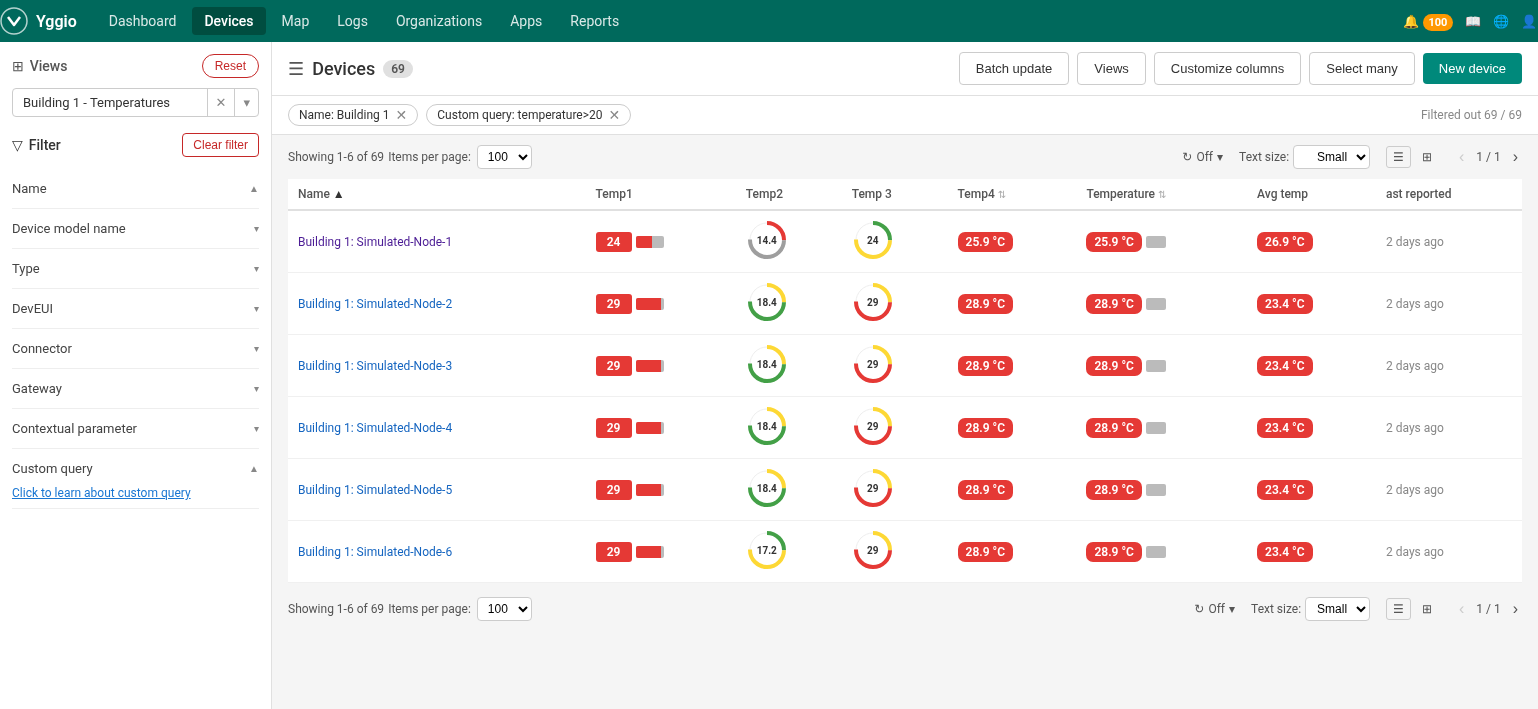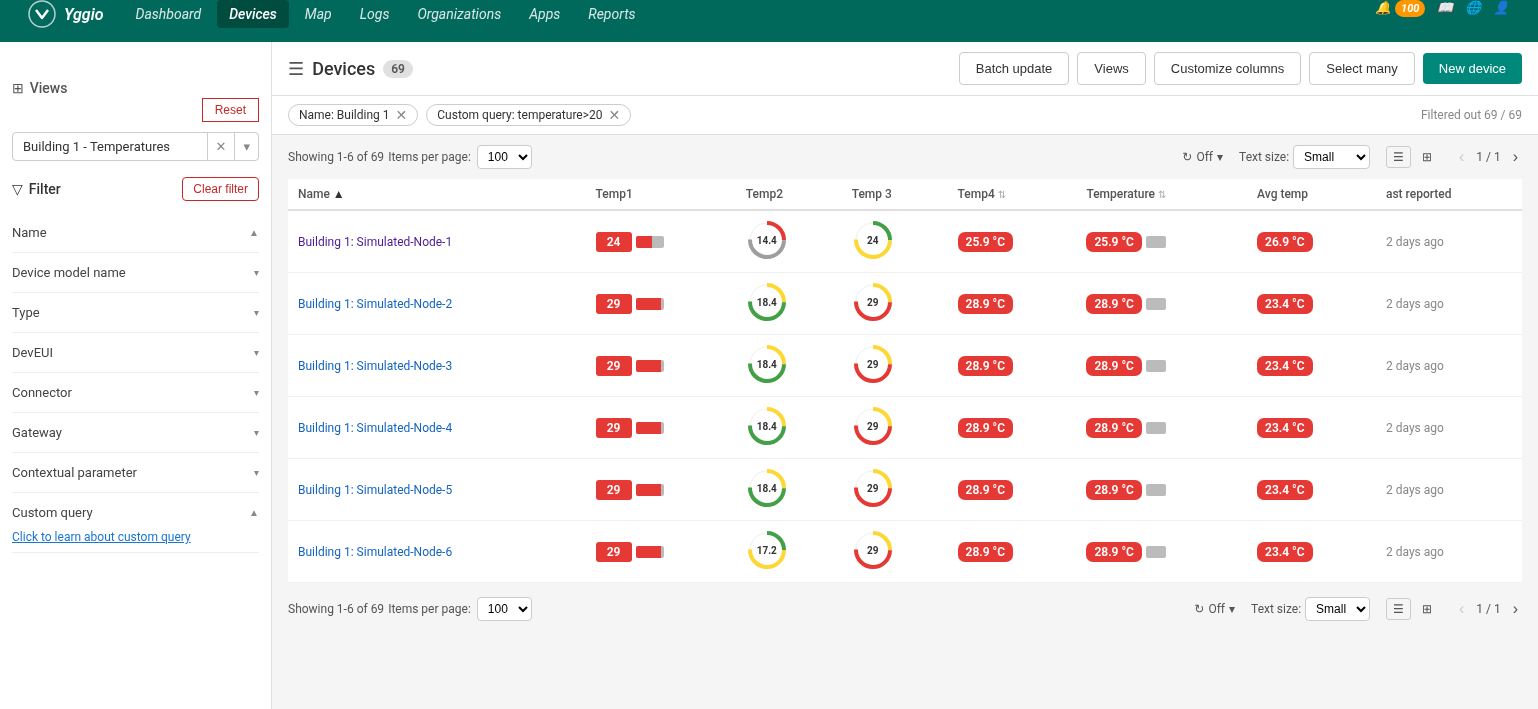--- a/index.html
+++ b/index.html
@@ -1,36 +1,36 @@
 <!DOCTYPE html>
 <html><head>
   <meta charset="utf-8">
   <style>
     * { box-sizing: border-box; margin: 0; padding: 0; }
     body { font-family: -apple-system, BlinkMacSystemFont, 'Segoe UI', Roboto, sans-serif; font-size: 13px; background: #f5f5f5; color: #333; }
 
     
-    .topnav { background: #00695c; display: flex; align-items: flex-start; height: 42px; padding: 0 28px; gap: 4px; font-style: italic; }
+    .topnav { background: #00695c; display: flex; align-items: center; height: 42px; padding: 0 0; gap: 4px; }
     .topnav-logo { display: flex; align-items: center; gap: 8px; color: white; font-weight: 600; font-size: 16px; margin-right: 16px; }
     .topnav-logo-icon { width: 28px; height: 28px; }
     .topnav-link { color: rgba(255,255,255,0.85); padding: 6px 12px; border-radius: 4px; cursor: pointer; font-size: 14px; text-decoration: none; }
     .topnav-link.active { background: #004d40; color: white; font-weight: 500; }
     .topnav-spacer { flex: 1; }
     .topnav-icons { display: flex; align-items: center; gap: 12px; color: white; }
     .notif-badge { position: relative; }
     .notif-count { background: #ff9800; color: white; font-size: 11px; font-weight: 700; padding: 2px 6px; border-radius: 10px; }
 
     
     .layout { display: flex; height: calc(100vh - 42px); }
 
     
     .sidebar { width: 272px; background: white; border-right: 1px solid #e0e0e0; padding: 12px; overflow-y: auto; flex-shrink: 0; }
     .sidebar-section-header { display: flex; align-items: center; justify-content: space-between; margin-bottom: 10px; }
     .sidebar-section-title { font-size: 14px; font-weight: 500; color: #555; display: flex; align-items: center; gap: 6px; }
-    .btn-reset { border: 1px solid #c62828; color: #c62828; background: white; padding: 4px 12px; border-radius: 0; cursor: pointer; font-size: 12px; margin-top: 44px; }
+    .btn-reset { border: 1px solid #c62828; color: #c62828; background: white; padding: 4px 12px; border-radius: 12px; cursor: pointer; font-size: 12px; }
     .btn-clear { border: 1px solid #c62828; color: #c62828; background: white; padding: 4px 10px; border-radius: 4px; cursor: pointer; font-size: 12px; }
 
     .view-select { display: flex; align-items: center; border: 1px solid #ccc; border-radius: 4px; overflow: hidden; margin-bottom: 16px; }
     .view-select-text { flex: 1; padding: 6px 10px; font-size: 13px; color: #333; }
     .view-select-clear { padding: 6px 8px; color: #888; cursor: pointer; border-left: 1px solid #ccc; }
     .view-select-arrow { padding: 6px 8px; color: #888; cursor: pointer; border-left: 1px solid #ccc; }
 
     .filter-header { display: flex; align-items: center; justify-content: space-between; margin-bottom: 12px; }
     .filter-title { font-size: 14px; font-weight: 500; display: flex; align-items: center; gap: 6px; }
 
@@ -61,21 +61,21 @@
     
     .table-area { flex: 1; overflow-y: auto; padding: 0 16px; }
 
     
     .toolbar-row { display: flex; align-items: center; gap: 4px; padding: 10px 0; font-size: 12px; color: #555; }
     .toolbar-row-right { margin-left: auto; display: flex; align-items: center; gap: 16px; }
     .items-per-page { display: flex; align-items: center; gap: 6px; }
     .items-select { border: 1px solid #ccc; border-radius: 4px; padding: 3px 6px; font-size: 12px; background: white; }
     .refresh-ctrl { display: flex; align-items: center; gap: 4px; }
     .text-size-ctrl { display: flex; align-items: center; gap: 4px; }
-    .text-size-select { border: 1px solid #ccc; border-radius: 4px; padding: 3px 6px; font-size: 12px; background: white; }
+    .text-size-select { border: 1px solid #ccc; border-radius: 4px; padding: 3px 6px; font-size: 12px; background: white; text-align: right; }
     .view-icons { display: flex; gap: 4px; }
     .view-icon { padding: 3px 6px; cursor: pointer; color: #555; border-radius: 3px; border: 1px solid transparent; }
     .view-icon.active { border-color: #ccc; }
     .pagination { display: flex; align-items: center; gap: 8px; font-size: 12px; }
     .page-btn { border: none; background: none; cursor: pointer; color: #555; font-size: 16px; padding: 2px 4px; }
     .page-btn:disabled { color: #ccc; cursor: default; }
 
     
     .devices-table { width: 100%; border-collapse: collapse; background: white; font-size: 12px; }
     .devices-table th { text-align: left; padding: 8px 10px; border-bottom: 2px solid #e0e0e0; font-weight: 500; color: #555; white-space: nowrap; }

